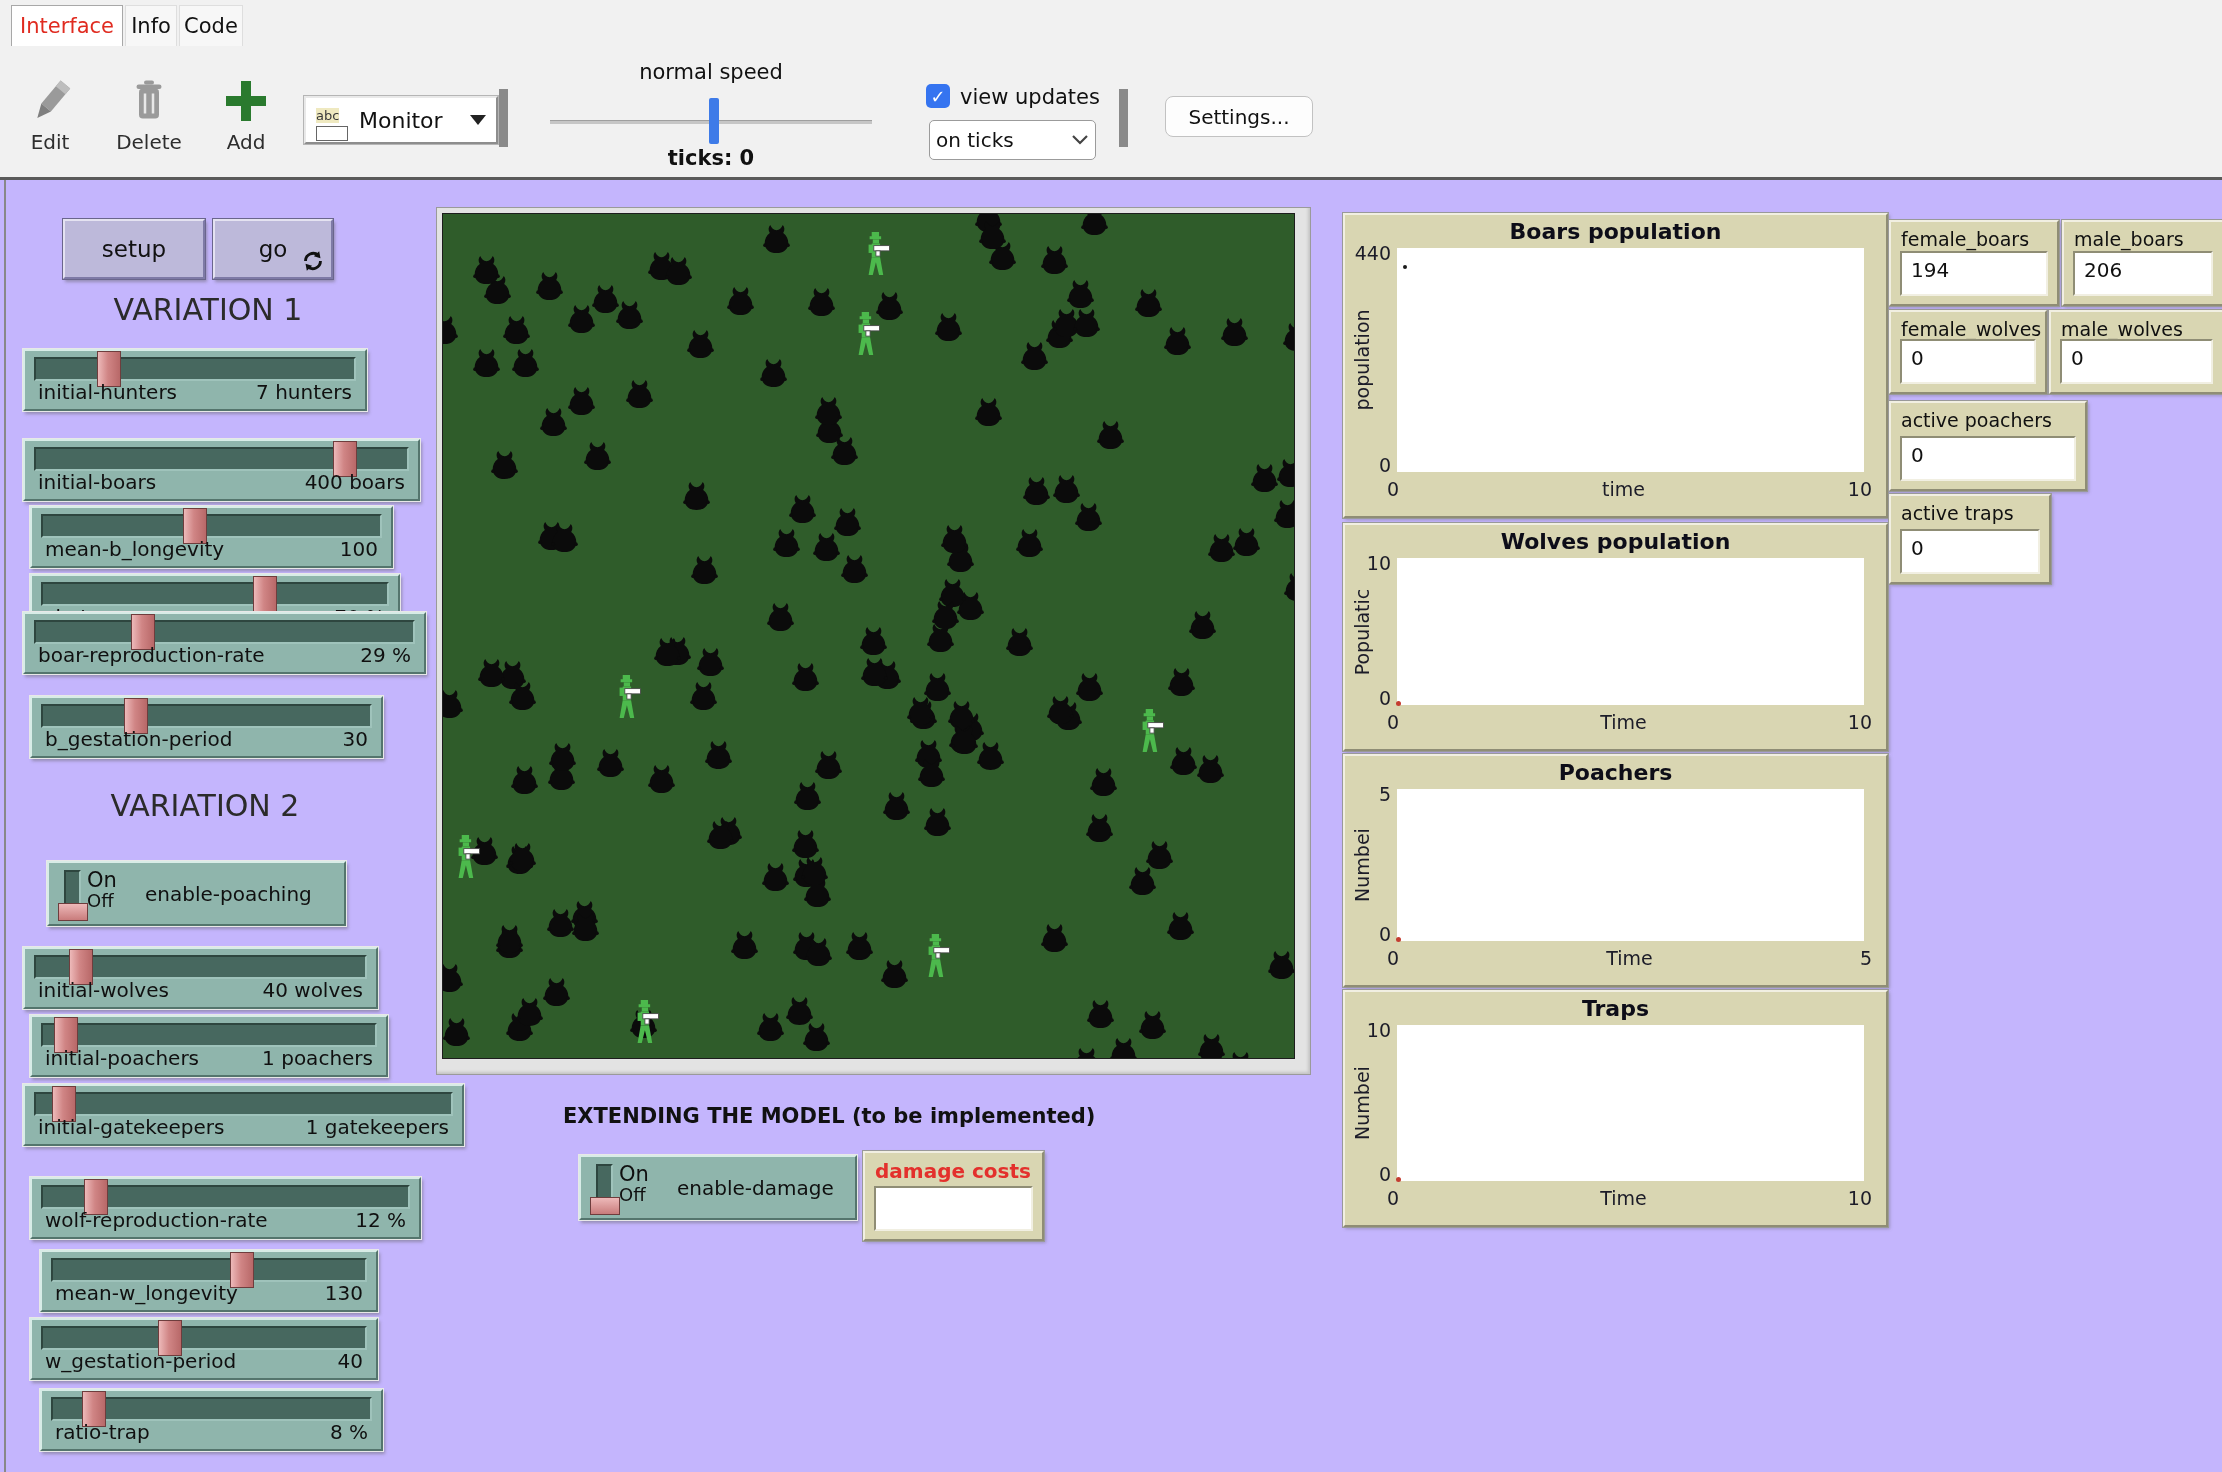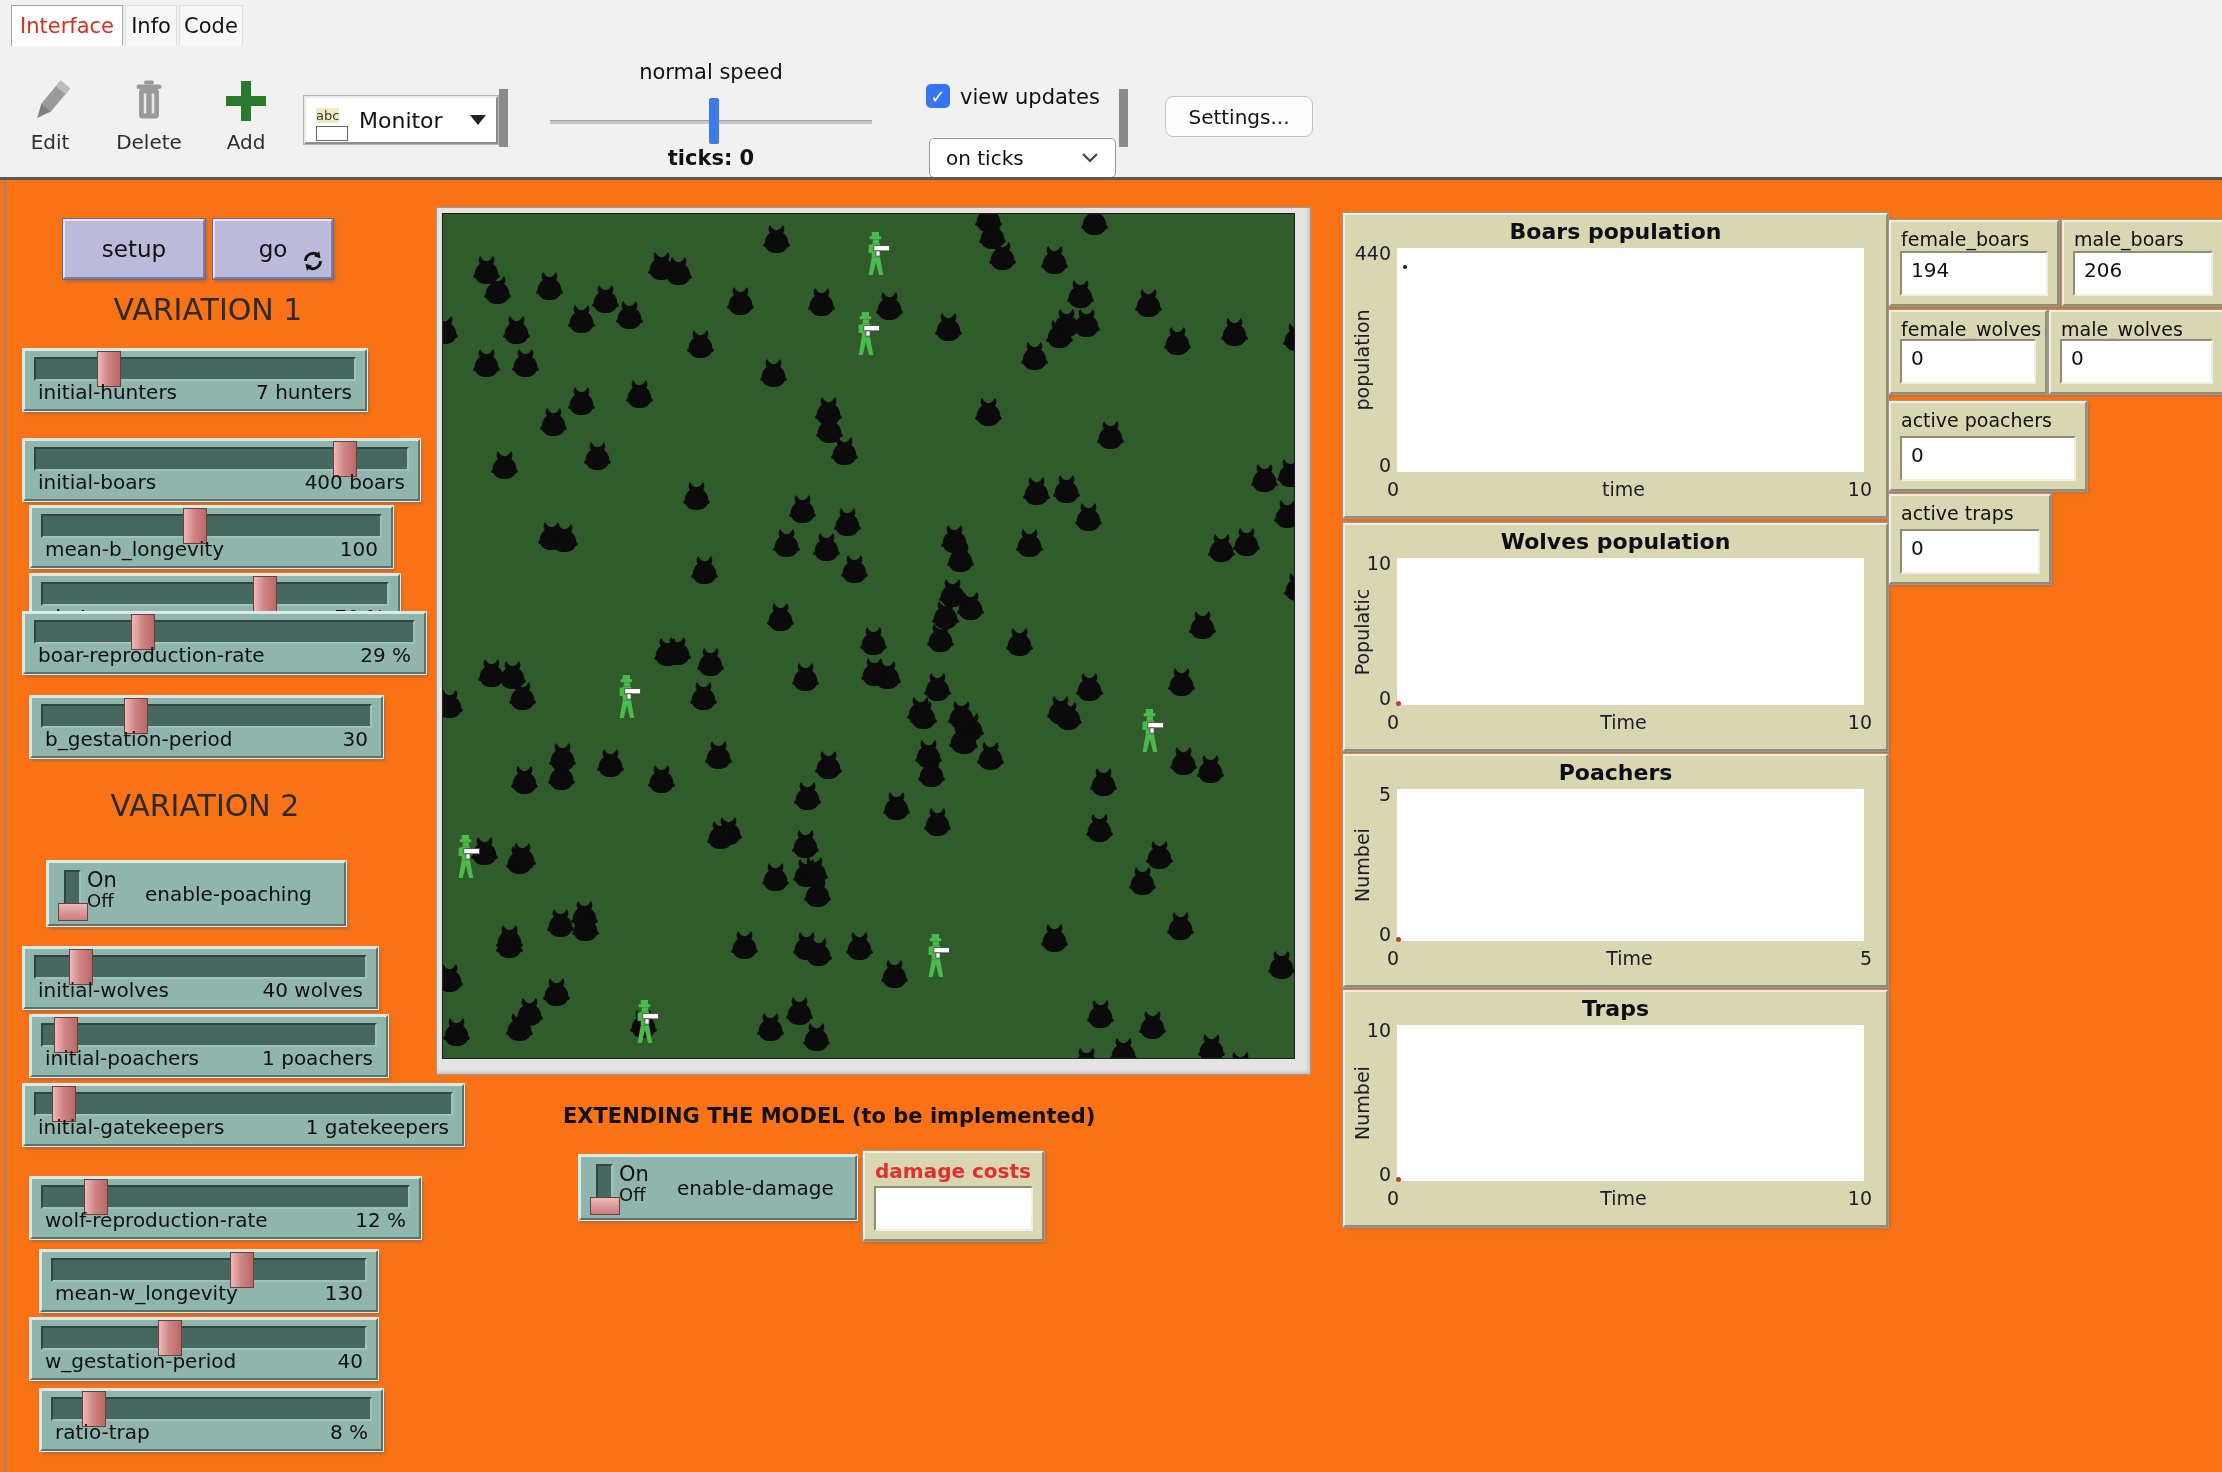--- a/index.html
+++ b/index.html
@@ -1,17 +1,17 @@
 <!DOCTYPE html>
 <html><head>
 <meta charset="utf-8">
 <style>
   html,body{margin:0;padding:0;width:2222px;height:1472px;overflow:hidden;
     font-family:"DejaVu Sans","Liberation Sans",sans-serif;background:#fff;}
-  #app{position:absolute;left:0;top:0;width:2222px;height:1472px;background:#f97316;}
+  #app{position:absolute;left:0;top:0;width:2222px;height:1472px;background:#c4b5fd;}
 
   
   #tabbar{position:absolute;left:0;top:0;width:2222px;height:46px;background:#f1f1f1;}
   .tab{position:absolute;top:5px;height:40px;display:flex;align-items:center;justify-content:center;
     font-size:21px;color:#111;cursor:default;}
   #tab-interface{left:11px;width:110px;background:#fff;border:1px solid #a8a8a8;border-bottom:none;color:#e02b20;}
   #tab-info{left:125px;width:50px;background:#f7f7f7;border:1px solid #dedede;border-bottom:none;}
   #tab-code{left:179px;width:62px;background:#f7f7f7;border:1px solid #dedede;border-bottom:none;}
 
   
@@ -32,23 +32,23 @@
   .vsep{position:absolute;top:43px;width:9px;height:58px;background:#8a8a8a;}
   #sep1{left:499px;} #sep2{left:1119px;}
   #speed-label{position:absolute;left:560px;top:14px;width:302px;text-align:center;font-size:21px;color:#111;}
   #speed-track{position:absolute;left:550px;top:74px;width:322px;height:3px;background:#c6c6c6;
     border-top:1px solid #9f9f9f;}
   #speed-handle{position:absolute;top:52px;width:10px;height:46px;background:#3e7be8;border-radius:2px;}
   #ticks-label{position:absolute;left:560px;top:100px;width:302px;text-align:center;font-size:21px;font-weight:600;color:#111;}
   #view-updates-box{position:absolute;left:926px;top:38px;width:24px;height:24px;background:#3574f0;
     border-radius:5px;color:#fff;font-size:18px;display:flex;align-items:center;justify-content:center;}
   #view-updates-label{position:absolute;left:960px;top:39px;font-size:21px;color:#111;}
-  #update-mode{position:absolute;left:929px;top:92px;width:153px;height:38px;background:#fff;
+  #update-mode{position:absolute;left:929px;top:74px;width:153px;height:38px;background:#fff;
     border:1px solid #9b9b9b;border-radius:5px;display:flex;align-items:center;
-    padding:0 16px;font-size:20px;color:#111;}
+    padding:0 6px;font-size:20px;color:#111;}
   #update-mode svg{margin-left:auto;}
   #settings-btn{position:absolute;left:1165px;top:50px;width:148px;height:41px;background:#fdfdfd;
     border:1px solid #c2c2c2;border-radius:8px;font-size:20px;color:#111;
     font-family:inherit;}
 
   
   .nl-button{position:absolute;background:#bdb9da;border:2px solid;
     border-color:#e4e2f1 #7e7aa6 #7e7aa6 #e4e2f1;outline:1px solid #6a668c;
     box-shadow:2px 3px 3px rgba(90,90,90,.45);
     font-size:23px;color:#111;display:flex;align-items:center;justify-content:center;font-family:inherit;}

